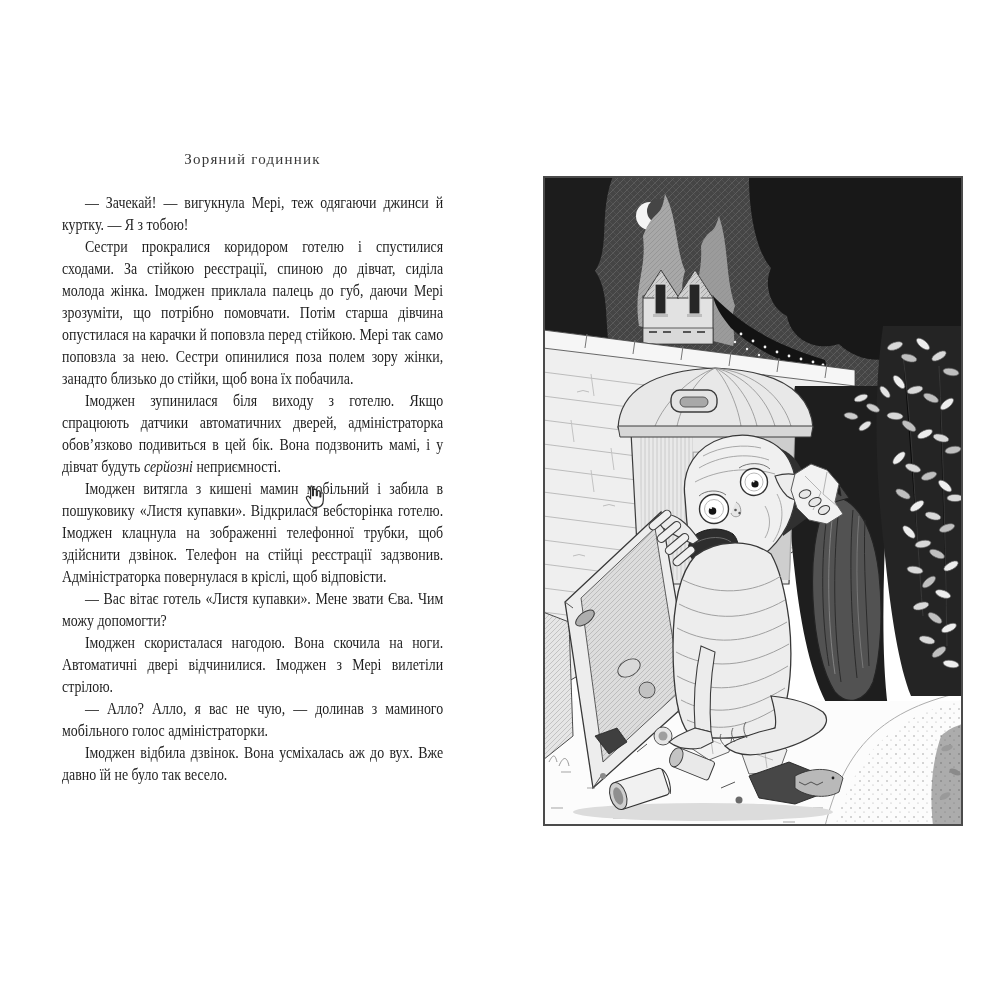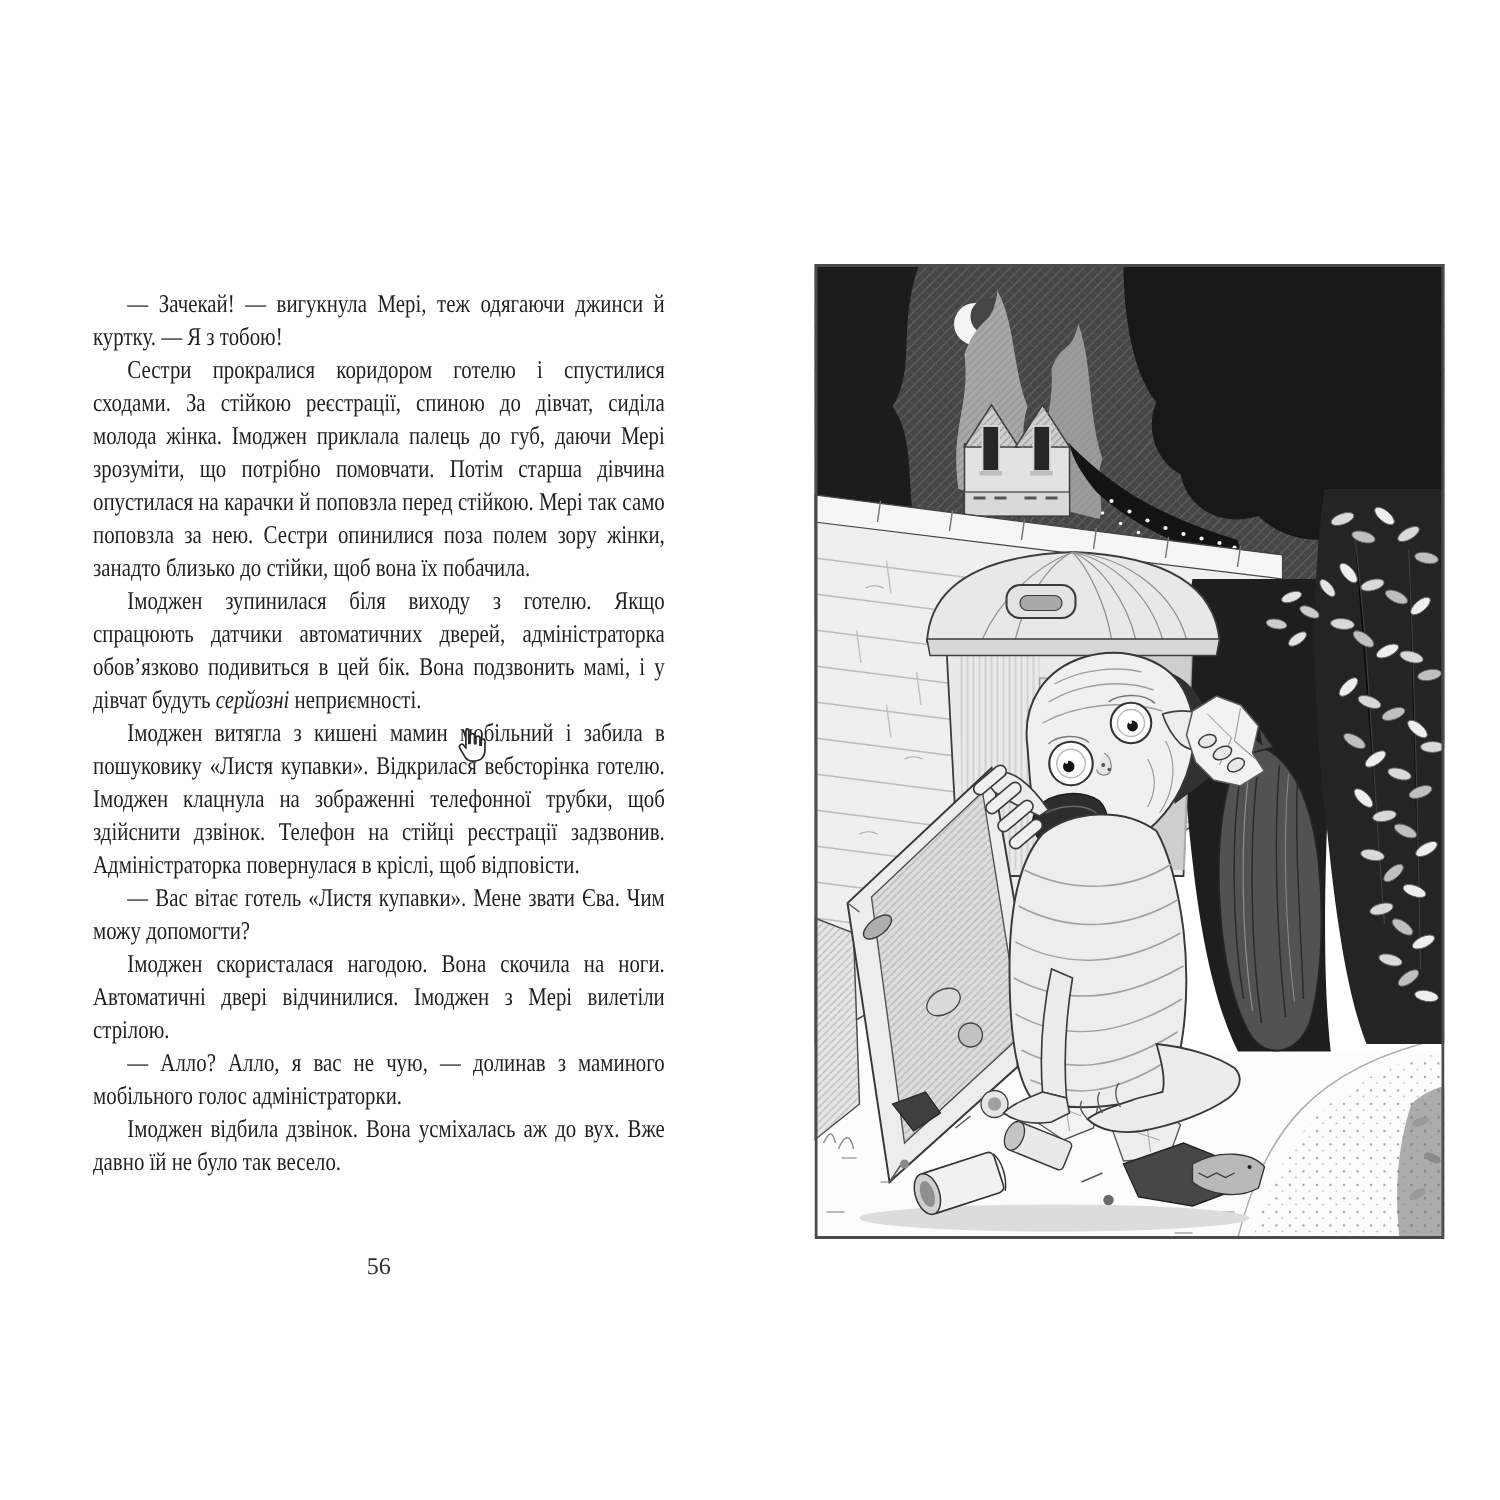--- a/index.html
+++ b/index.html
@@ -31,33 +31,33 @@
     margin:0;position:absolute;left:543px;top:176px;width:420px;height:650px;
   }
   figure.illustration svg{display:block;}
   .cursor{position:absolute;left:301px;top:484px;width:23px;height:26px;}
 </style>
 </head>
 <body>
 
 <div class="book-page">
 
+  <div class="running-header">Зоряний годинник</div>
 
   <div class="text-block">
     <p>— Зачекай! — вигукнула Мері, теж одягаючи джинси й куртку. — Я з тобою!</p>
     <p>Сестри прокралися коридором готелю і спустилися сходами. За стійкою реєстрації, спиною до дівчат, сиділа молода жінка. Імоджен приклала палець до губ, даючи Мері зрозуміти, що потрібно помовчати. Потім старша дівчина опустилася на карачки й поповзла перед стійкою. Мері так само поповзла за нею. Сестри опинилися поза полем зору жінки, занадто близько до стійки, щоб вона їх побачила.</p>
     <p><span>Імоджен зупинилася біля виходу з готелю. Якщо спрацюють датчики автоматичних дверей, адміністраторка обов’язково подивиться в цей бік. Вона подзвонить мамі, і у дівчат будуть </span><span class="em">серйозні</span><span> неприємності.</span></p>
     <p>Імоджен витягла з кишені мамин мобільний і забила в пошуковику «Листя купавки». Відкрилася вебсторінка готелю. Імоджен клацнула на зображенні телефонної трубки, щоб здійснити дзвінок. Телефон на стійці реєстрації задзвонив. Адміністраторка повернулася в кріслі, щоб відповісти.</p>
     <p>— Вас вітає готель «Листя купавки». Мене звати Єва. Чим можу допомогти?</p>
     <p>Імоджен скористалася нагодою. Вона скочила на ноги. Автоматичні двері відчинилися. Імоджен з Мері вилетіли стрілою.</p>
     <p>— Алло? Алло, я вас не чую, — долинав з маминого мобільного голос адміністраторки.</p>
     <p>Імоджен відбила дзвінок. Вона усміхалась аж до вух. Вже давно їй не було так весело.</p>
   </div>
 
-  <div class="page-number">56</div>
 
   <figure class="illustration" aria-label="Чорно-біла ілюстрація: інопланетна істота з великими очима, загорнута в тканину, стоїть біля смітника під цегляною стіною вночі; на тлі півмісяць, будинок із гірляндою та темні дерева; поруч темний мішок, перекинута таця й розсипане сміття на доріжці.">
     <svg width="420" height="650" viewBox="0 0 420 650" xmlns="http://www.w3.org/2000/svg">
       <defs>
         <pattern id="xh" width="7" height="7" patternUnits="userSpaceOnUse">
           <path d="M0 7L7 0" stroke="#6b6b6b" stroke-width="0.7"></path>
           <path d="M0 0L7 7" stroke="#5e5e5e" stroke-width="0.5"></path>
         </pattern>
         <pattern id="h45" width="5" height="5" patternUnits="userSpaceOnUse">
           <path d="M0 5L5 0" stroke="#8d8d8d" stroke-width="0.8"></path>

